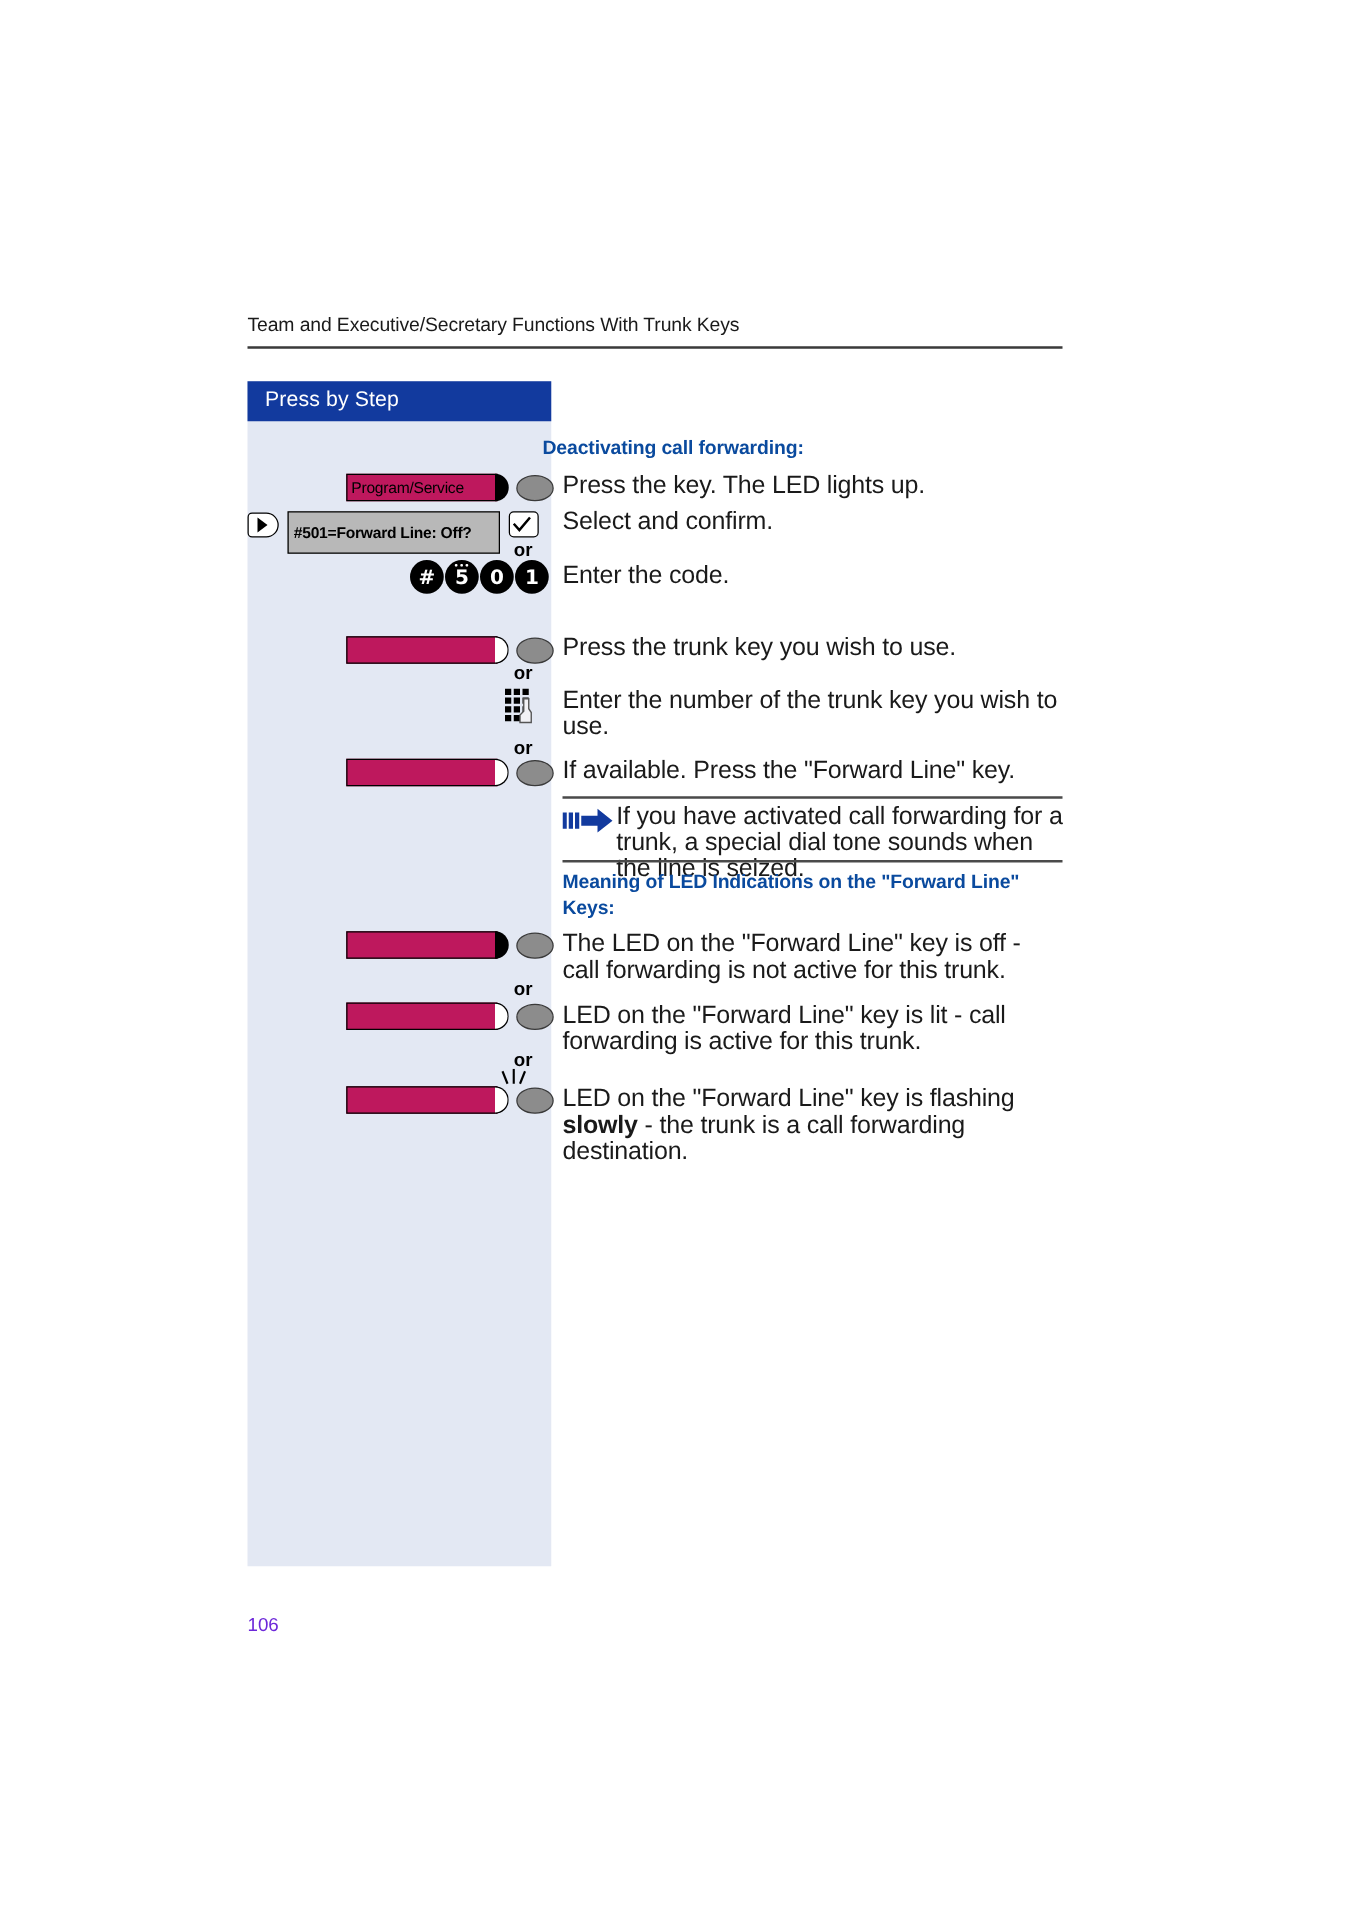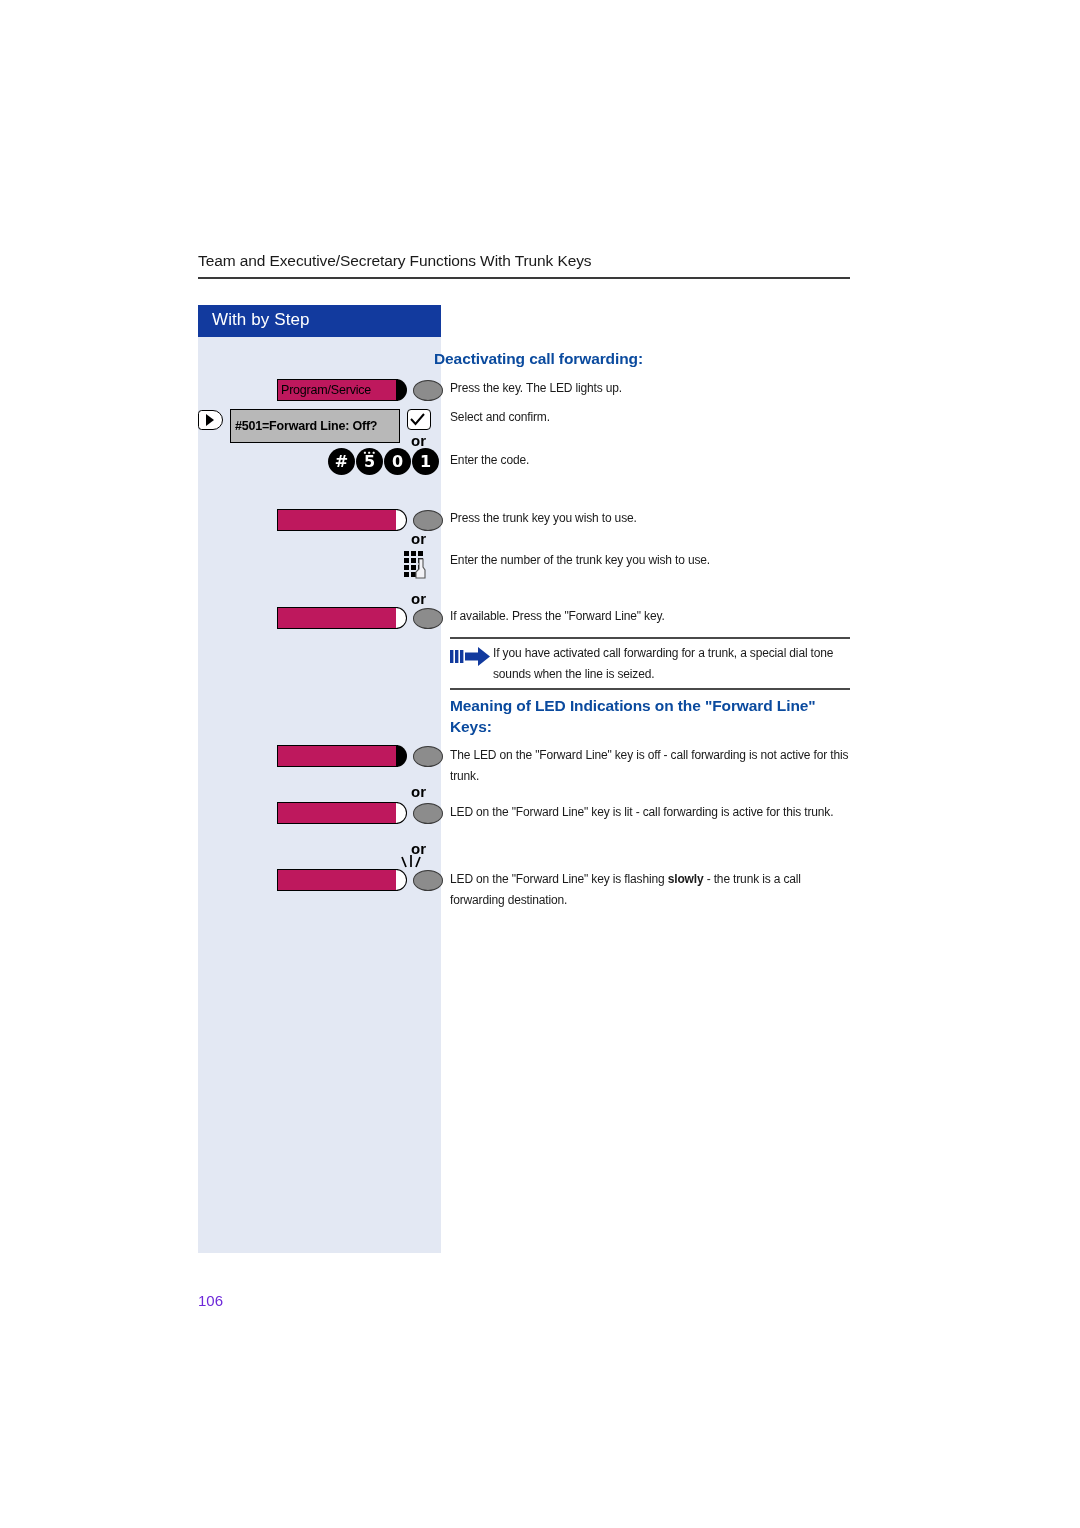--- a/index.html
+++ b/index.html
@@ -214,21 +214,21 @@
   .sec-title {
     position: absolute;
     font-size: 15.5px;
     font-weight: bold;
     color: #0a4a9e;
     line-height: 21px;
     letter-spacing: -0.1px;
   }
   .body-text {
     position: absolute;
-    font-size: 12px;
+    font-size: 20px;
     color: #1a1a1a;
     line-height: 21px;
     letter-spacing: -0.15px;
   }
   .body-text b { font-weight: bold; }
 
   
   .note-rule {
     position: absolute;
     left: 450px;
@@ -254,21 +254,21 @@
 </head>
 <body>
 
 <div class="page">
 
   <div class="running-header">Team and Executive/Secretary Functions With Trunk Keys</div>
   <div class="header-rule"></div>
 
   <div class="sidebar"></div>
   <div class="sidebar-banner">
-    <div class="sidebar-banner-label">With by Step</div>
+    <div class="sidebar-banner-label">Press by Step</div>
   </div>
 
   <div class="keyrow" style="left:277px; top:379px; width:164px;">
     <div class="keybar labeled" style="width:121px;">
       <span class="keybar-text">Program/Service</span>
     </div>
     <div class="cap solid" style="left:119px;"></div>
     <div class="led-oval" style="left:136px; top:1px;"></div>
   </div>
 

